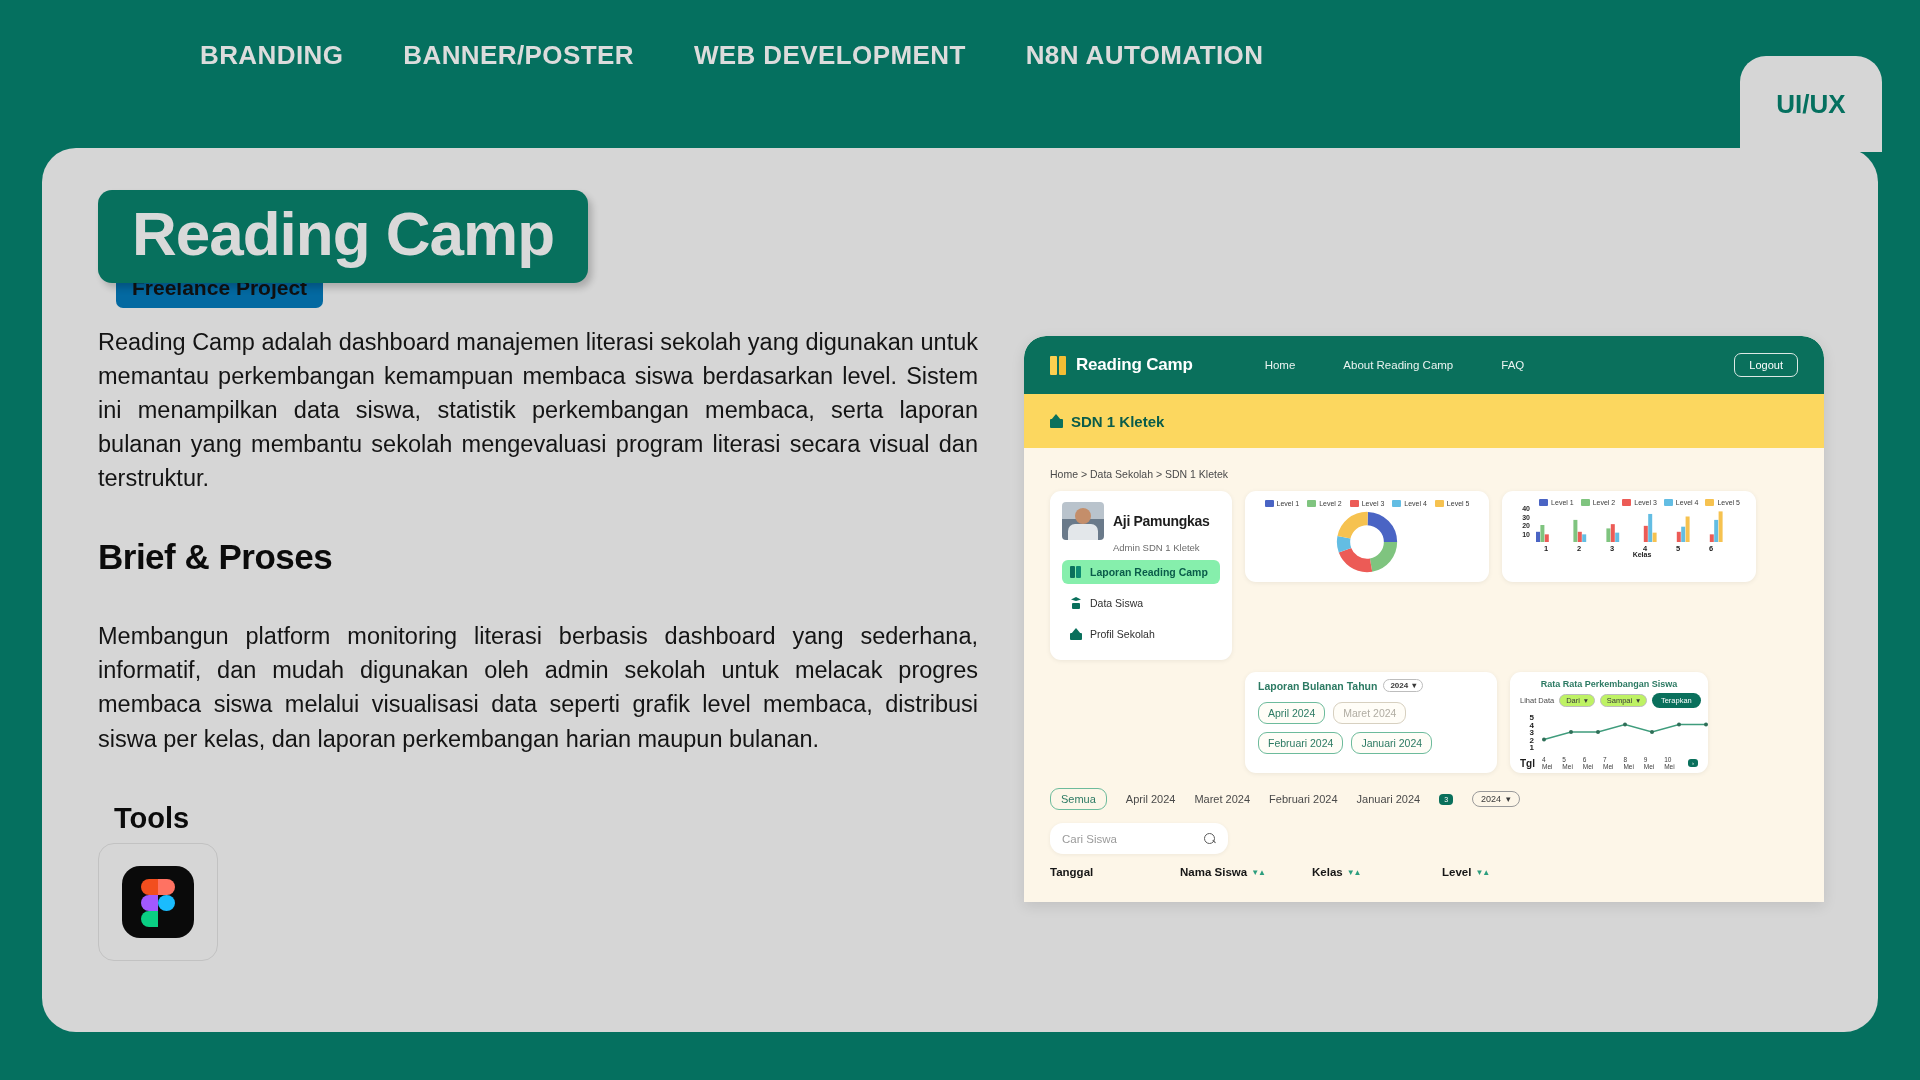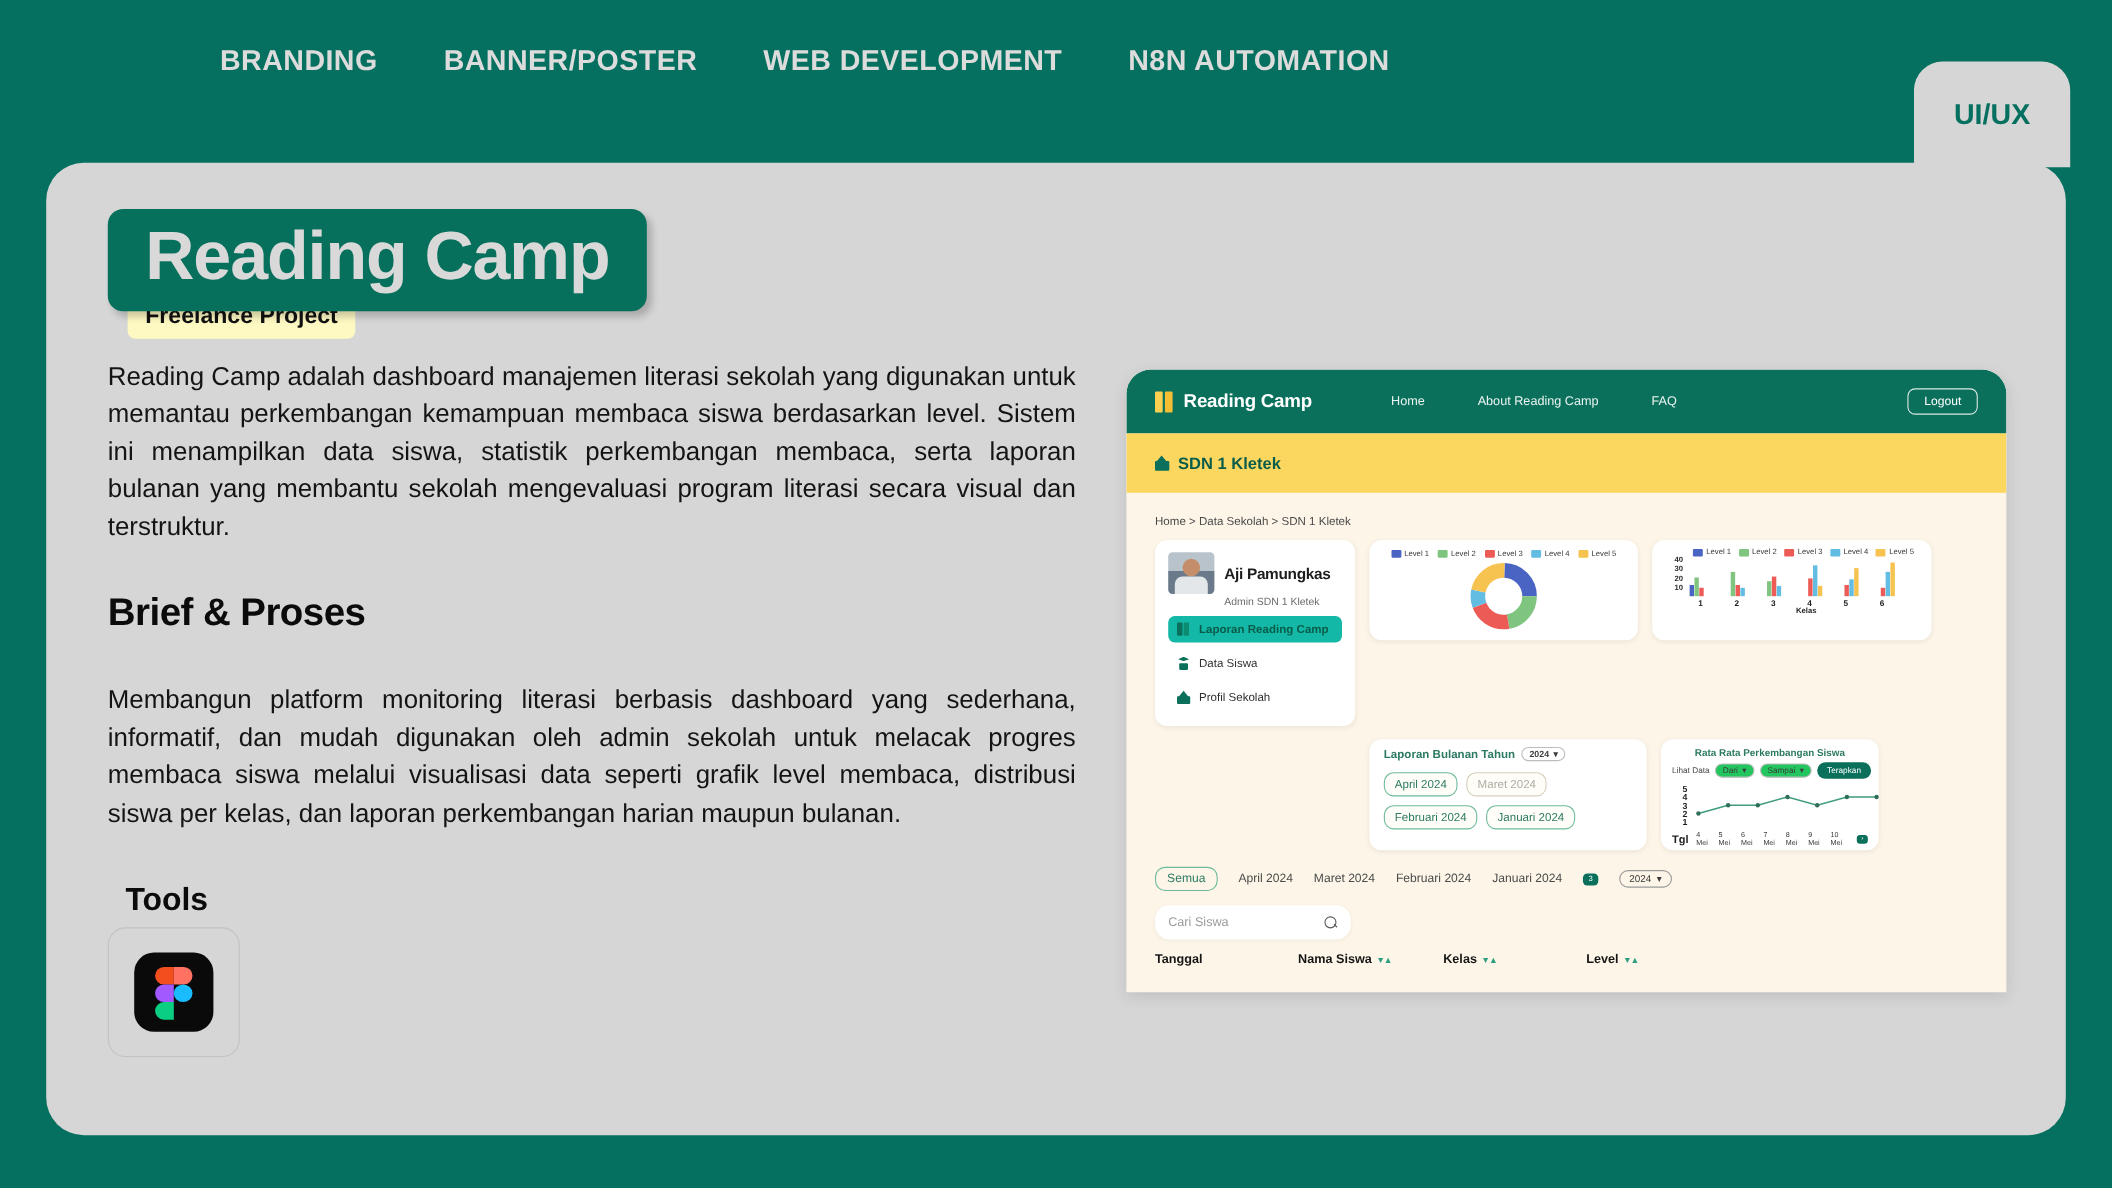--- a/index.html
+++ b/index.html
@@ -67,21 +67,21 @@
   .left-col {
     position: absolute;
     left: 98px;
     top: 190px;
     width: 880px;
   }
   .title-badge-wrap { position: relative; width: 530px; }
   .freelance-badge {
     position: absolute;
     left: 18px; top: 78px;
-    background: #fef9c3;
+    background: #0369a1;
     color: #111;
     font-size: 21px;
     font-weight: 700;
     padding: 8px 16px;
     border-radius: 7px;
     z-index: 1;
     white-space: nowrap;
   }
   .project-title {
     position: relative;
@@ -205,21 +205,21 @@
   .avatar::before { content:""; position:absolute; left:13px; top:6px; width:16px; height:16px; border-radius:50%; background:#c48e6a;}
   .avatar::after { content:""; position:absolute; left:6px; top:22px; width:30px; height:18px; border-radius:7px 7px 0 0; background:#e3e7ea;}
   .pc-name { font-size: 14px; font-weight: 700; color: #1D1D1D; letter-spacing: -0.3px; }
   .pc-role { font-size: 9.5px; color: #6C6C6C; margin-top: 2px; margin-left: 51px; }
   .menu-item {
     display: flex; align-items: center; gap: 8px;
     font-size: 10.5px; color: #2F2F2F;
     padding: 6px 8px; border-radius: 6px; margin-top: 7px;
     cursor: pointer;
   }
-  .menu-item.active { background: #14b8a6; color: #0A5C4A; font-weight: 700; }
+  .menu-item.active { background: #86efac; color: #0A5C4A; font-weight: 700; }
   .mi-ic { width: 12px; height: 12px; flex: none; position: relative; }
   .ic-book span { position:absolute; top:0; width:5px; height:12px; background:#0A705C; border-radius:1px;}
   .ic-book span:first-child{left:0;} .ic-book span:last-child{left:6px;background:#0d8a72;}
   .ic-student::before { content:""; position:absolute; left:1px; top:0; width:10px; height:4px; background:#0A705C; clip-path: polygon(0 60%, 50% 0, 100% 60%, 50% 100%);}
   .ic-student::after { content:""; position:absolute; left:2px; top:6px; width:8px; height:6px; background:#0A705C; border-radius:1px;}
   .ic-home::before { content:""; position:absolute; left:0; top:5px; width:12px; height:7px; background:#0A705C; border-radius:1px;}
   .ic-home::after { content:""; position:absolute; left:1px; top:0; border-left:5px solid transparent; border-right:5px solid transparent; border-bottom:6px solid #0A705C;}
 
   .donut-card { width: 244px; height: 91px; padding: 9px 10px; }
   .legend { display: flex; gap: 8px; justify-content: center; }
@@ -244,21 +244,21 @@
     border: 1px solid #6DBB9C; color: #2C7A63; background: #FFFDF7;
     border-radius: 9px; font-size: 10.5px; padding: 4px 9px; cursor: pointer;
     white-space: nowrap;
   }
   .chip.muted { border-color: #D7D0C0; color: #B1ADA3; }
 
   .line-card { width: 198px; height: 101px; padding: 7px 10px 4px 10px; }
   .line-title { font-size: 9px; color: #2C7A63; font-weight: 600; text-align: center; }
   .line-ctrl { display: flex; align-items: center; gap: 5px; margin-top: 4px; }
   .line-ctrl .lbl { font-size: 7.5px; color: #4A4A4A; white-space: nowrap;}
-  .sel { border: 1px solid #BDBDBD; border-radius: 9px; padding: 1px 6px; font-size: 7.5px; color: #3A3A3A; display:flex; align-items:center; gap:4px; background:#22c55e; cursor:pointer;}
+  .sel { border: 1px solid #BDBDBD; border-radius: 9px; padding: 1px 6px; font-size: 7.5px; color: #3A3A3A; display:flex; align-items:center; gap:4px; background:#bef264; cursor:pointer;}
   .apply-btn { background:#0A705C; color:#fff; font-size:7.5px; border:none; border-radius:9px; padding:3px 9px; cursor:pointer; margin-left:auto;}
   .line-plot { position: relative; height: 44px; margin-top: 3px; }
   .xaxis { display:flex; align-items:center; gap:5px; font-size:6.5px; color:#3A3A3A; margin-top:1px; }
   .xaxis .tg { font-size:10px; color:#1D1D1D; font-weight:600; margin-right:2px;}
   .pg-dot { background:#0A705C; color:#fff; border-radius:3px; font-size:6px; padding:1px 4px; }
 
   .row3 { display:flex; align-items:center; gap:19px; margin-top: 15px; }
   .chip-sm { font-size: 11px; color: #4A4A4A; cursor:pointer; white-space:nowrap;}
   .chip-sm.sel-chip { border:1px solid #6DBB9C; color:#2C7A63; border-radius:9px; padding:4px 10px;}
   .count-badge { background:#0A705C; color:#fff; border-radius:4px; font-size:7px; padding:2px 5px;}

